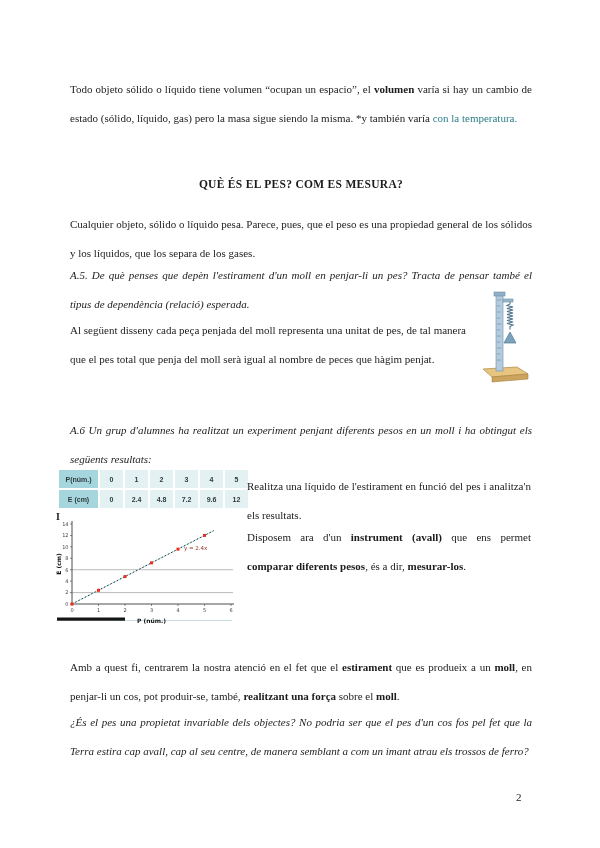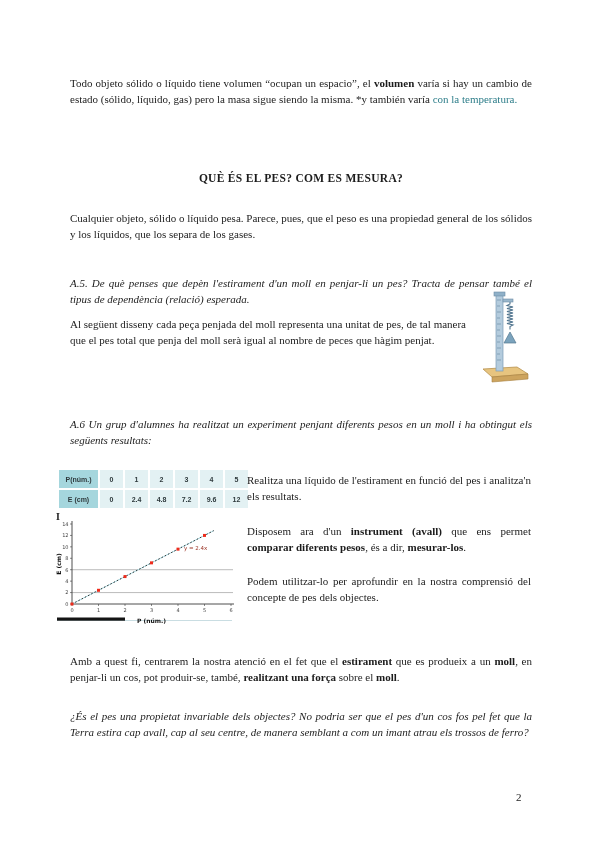--- a/index.html
+++ b/index.html
@@ -1,18 +1,18 @@
 <!DOCTYPE html>
 <html><head>
 <meta charset="utf-8">
 <style>
   html,body{margin:0;padding:0;background:#888;}
   .page{position:relative;width:600px;height:848px;background:#ffffff;overflow:hidden;
         font-family:"Liberation Serif","DejaVu Serif",serif;color:#1c1c1c;}
-  .blk{position:absolute;font-size:11px;line-height:16px;text-align:justify;}
+  .blk{position:absolute;font-size:11px;line-height:29px;text-align:justify;}
   .it{font-style:italic;}
   .heading{font-weight:bold;font-size:11.5px;letter-spacing:.3px;text-align:center;}
   .teal{color:#2e7e8a;}
   b{font-weight:bold;}
   .pagenum{position:absolute;font-size:11px;}
   
   .data-table{position:absolute;left:57px;top:468px;border-collapse:separate;border-spacing:2px;}
   .data-table td{font-family:"Liberation Sans","DejaVu Sans",sans-serif;font-size:7px;font-weight:bold;
                  color:#2f3a3d;text-align:center;height:16px;vertical-align:middle;}
   .data-table td.hd{background:#a5d6dd;width:37px;text-align:center;}
@@ -30,21 +30,21 @@
 <body>
 
 <div class="page">
 
   <p class="blk" style="left:70px;top:64px;width:462px;"><span>Todo objeto sólido o líquido tiene volumen “ocupan un espacio”, el </span><b>volumen</b><span> varía si hay un cambio de estado (sólido, líquido, gas) pero la masa sigue siendo la misma. </span><span>*y también varía </span><span class="teal">con la temperatura.</span></p>
 
   <h2 class="blk heading" style="left:70px;top:170px;width:462px;margin:0;">QUÈ ÉS EL PES? COM ES MESURA?</h2>
 
   <p class="blk" style="left:70px;top:199px;width:462px;">Cualquier objeto, sólido o líquido pesa. Parece, pues, que el peso es una propiedad general de los sólidos y los líquidos, que los separa de los gases.</p>
 
-  <p class="blk it" style="left:70px;top:264px;width:462px;">A.5. De què penses que depèn l'estirament d'un moll en penjar-li un pes? Tracta de pensar també el tipus de dependència (relació) esperada.</p>
+  <p class="blk it" style="left:70px;top:250px;width:462px;">A.5. De què penses que depèn l'estirament d'un moll en penjar-li un pes? Tracta de pensar també el tipus de dependència (relació) esperada.</p>
 
   <p class="blk" style="left:70px;top:305px;width:396px;">Al següent disseny cada peça penjada del moll representa una unitat de pes, de tal manera que el pes total que penja del moll serà igual al nombre de peces que hàgim penjat.</p>
 
   <div class="spring-wrap">
     <svg width="56" height="94" viewBox="0 0 56 94">
 
       <polygon points="7,79 41,77 52,84 16,87" fill="#e7c47f" stroke="#b8924f" stroke-width="0.8"></polygon>
       <polygon points="16,87 52,84 52,89 16,92" fill="#cda45e" stroke="#a8823f" stroke-width="0.6"></polygon>
 
       <rect x="20" y="4" width="7" height="77" fill="#b3cbdd" stroke="#7d9cb5" stroke-width="0.7"></rect>
@@ -146,21 +146,20 @@
         <rect x="121.5" y="31.642857142857146" width="3" height="3" fill="#ee2c1c"></rect>
         <rect x="148" y="17.92857142857143" width="3" height="3" fill="#ee2c1c"></rect>
         <text x="129" y="34" class="annot">y = 2.4x</text>
         <text x="96.5" y="106.5" text-anchor="middle" class="axislab">P (núm.)</text>
         <text x="6" y="48" text-anchor="middle" class="axislab" transform="rotate(-90 6 48)">E (cm)</text>
       </svg>
   </div>
 
   <p class="blk" style="left:247px;top:461px;width:284px;">Realitza una líquido de l'estirament en funció del pes i analitza'n els resultats.</p>
   <p class="blk" style="left:247px;top:512px;width:284px;"><span>Disposem ara d'un </span><b>instrument (avall)</b><span> que ens permet </span><b>comparar diferents pesos</b><span>, és a dir, </span><b>mesurar-los</b><span>.</span></p>
-  <p class="blk" style="left:247px;top:562px;width:284px;">Podem utilitzar-lo per aprofundir en la nostra comprensió del concepte de pes dels objectes.</p>
 
   <p class="blk" style="left:70px;top:642px;width:462px;"><span>Amb a quest fi, centrarem la nostra atenció en el fet que el </span><b>estirament</b><span> que es produeix a un </span><b>moll</b><span>, en penjar-li un cos, pot produir-se, també, </span><b>realitzant una força</b><span> sobre el </span><b>moll</b><span>.</span></p>
 
   <p class="blk it" style="left:70px;top:697px;width:462px;">¿És el pes una propietat invariable dels objectes? No podria ser que el pes d'un cos fos pel fet que la Terra estira cap avall, cap al seu centre, de manera semblant a com un imant atrau els trossos de ferro?</p>
 
   <span class="pagenum" style="left:516px;top:791px;">2</span>
 
 </div>
 
 </body></html>

